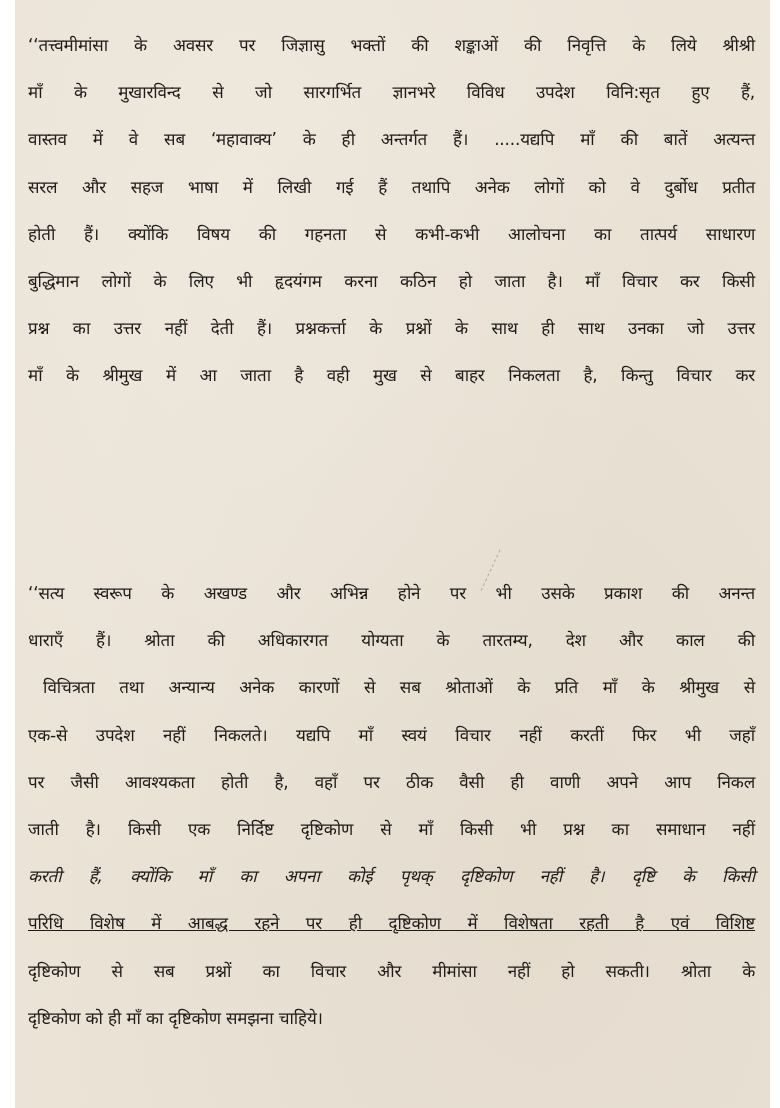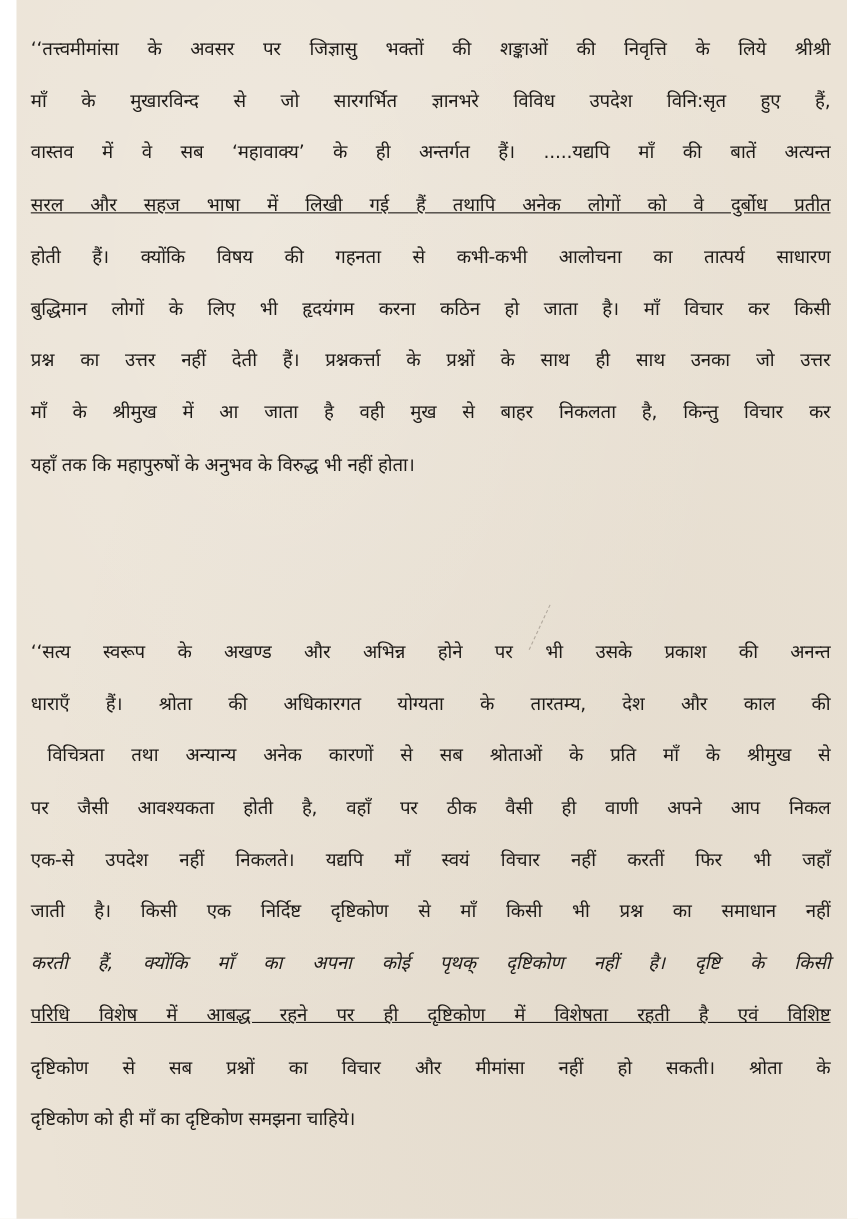--- a/index.html
+++ b/index.html
@@ -61,34 +61,33 @@
 <body>
 
 <div class="page">
 
   <div class="scratch"></div>
 
   <div class="text-block" id="para1">
     <span class="line" style="display: block;">‘‘तत्त्वमीमांसा के अवसर पर जिज्ञासु भक्तों की शङ्काओं की निवृत्ति के लिये श्रीश्री</span>
     <span class="line" style="display: block;">माँ के मुखारविन्द से जो सारगर्भित ज्ञानभरे विविध उपदेश विनि:सृत हुए हैं,</span>
     <span class="line" style="display: block;">वास्तव में वे सब ‘महावाक्य’ के ही अन्तर्गत हैं। .....यद्यपि माँ की बातें अत्यन्त</span>
-    <span class="line" style="display: block; text-decoration: underline;">सरल और सहज भाषा में लिखी गई हैं तथापि अनेक लोगों को वे दुर्बोध प्रतीत</span>
+    <span class="line" style="display: block;">सरल और सहज भाषा में लिखी गई हैं तथापि अनेक लोगों को वे दुर्बोध प्रतीत</span>
     <span class="line" style="display: block;">होती हैं। क्योंकि विषय की गहनता से कभी-कभी आलोचना का तात्पर्य साधारण</span>
     <span class="line" style="display: block;">बुद्धिमान लोगों के लिए भी हृदयंगम करना कठिन हो जाता है। माँ विचार कर किसी</span>
     <span class="line" style="display: block;">प्रश्न का उत्तर नहीं देती हैं। प्रश्नकर्त्ता के प्रश्नों के साथ ही साथ उनका जो उत्तर</span>
     <span class="line" style="display: block;">माँ के श्रीमुख में आ जाता है वही मुख से बाहर निकलता है, किन्तु विचार कर</span>
-    <span class="line last" style="display: block;">यहाँ तक कि महापुरुषों के अनुभव के विरुद्ध भी नहीं होता।</span>
   </div>
 
   <div class="text-block" id="para2">
     <span class="line" style="display: block;">‘‘सत्य स्वरूप के अखण्ड और अभिन्न होने पर भी उसके प्रकाश की अनन्त</span>
     <span class="line" style="display: block;">धाराएँ हैं। श्रोता की अधिकारगत योग्यता के तारतम्य, देश और काल की</span>
     <span class="line" style="display: block; margin-left: 15px;">विचित्रता तथा अन्यान्य अनेक कारणों से सब श्रोताओं के प्रति माँ के श्रीमुख से</span>
+    <span class="line" style="display: block;">एक-से उपदेश नहीं निकलते। यद्यपि माँ स्वयं विचार नहीं करतीं फिर भी जहाँ</span>
     <span class="line" style="display: block;">पर जैसी आवश्यकता होती है, वहाँ पर ठीक वैसी ही वाणी अपने आप निकल</span>
-    <span class="line" style="display: block;">एक-से उपदेश नहीं निकलते। यद्यपि माँ स्वयं विचार नहीं करतीं फिर भी जहाँ</span>
     <span class="line" style="display: block;">जाती है। किसी एक निर्दिष्ट दृष्टिकोण से माँ किसी भी प्रश्न का समाधान नहीं</span>
     <span class="line" style="display: block; font-style: italic;">करती हैं, क्योंकि माँ का अपना कोई पृथक् दृष्टिकोण नहीं है। दृष्टि के किसी</span>
     <span class="line" style="display: block; text-decoration: underline;">परिधि विशेष में आबद्ध रहने पर ही दृष्टिकोण में विशेषता रहती है एवं विशिष्ट</span>
     <span class="line" style="display: block;">दृष्टिकोण से सब प्रश्नों का विचार और मीमांसा नहीं हो सकती। श्रोता के</span>
     <span class="line last" style="display: block;">दृष्टिकोण को ही माँ का दृष्टिकोण समझना चाहिये।</span>
   </div>
 
 </div>
 
 </body></html>

